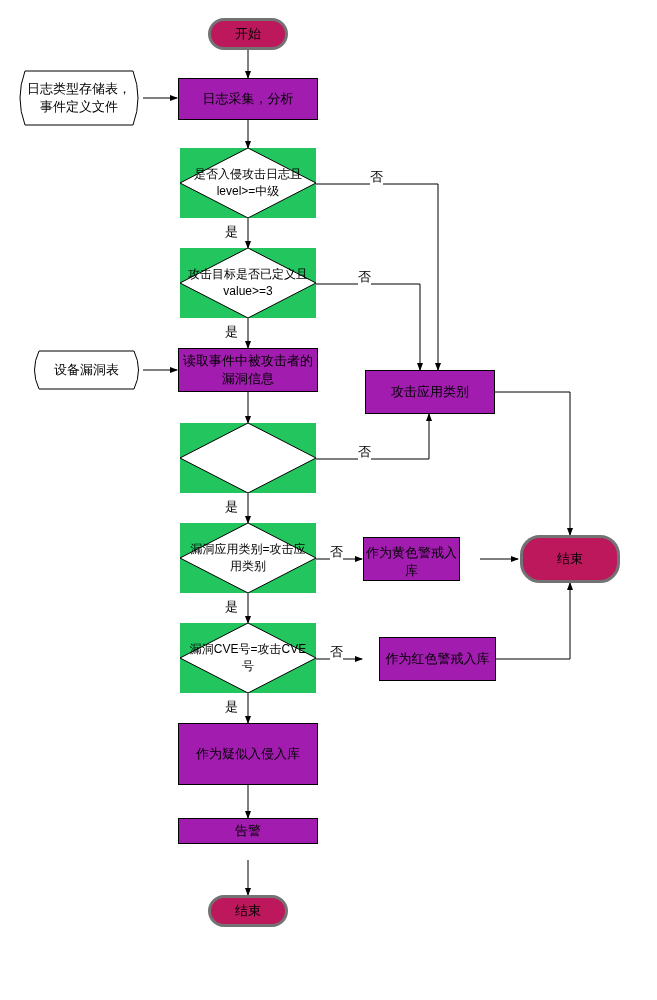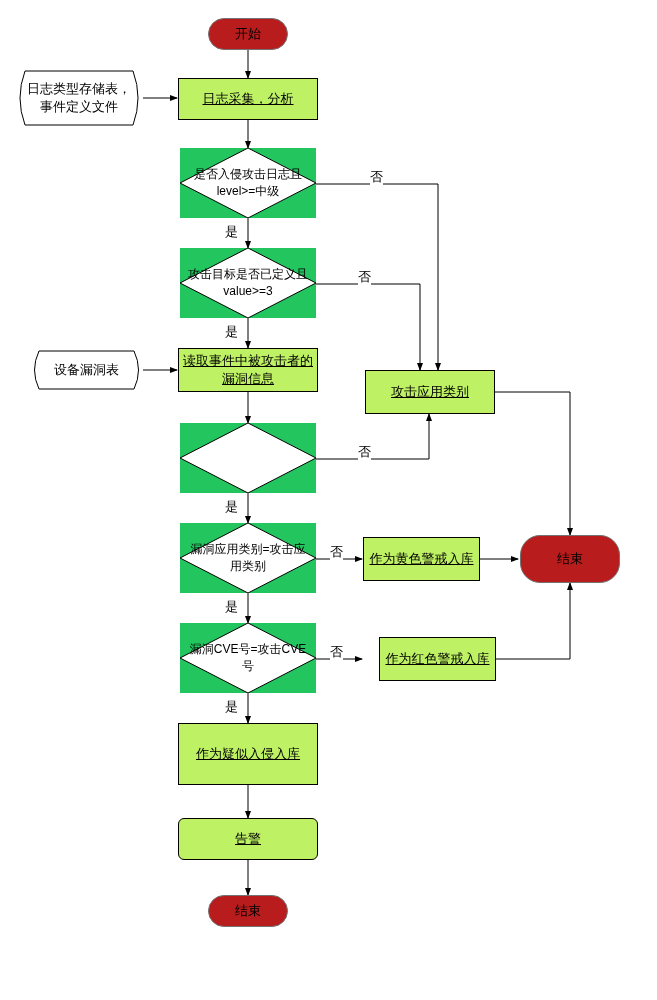--- a/index.html
+++ b/index.html
@@ -13,28 +13,27 @@
     }
     .node {
       position: absolute;
       display: flex;
       align-items: center;
       justify-content: center;
       text-align: center;
       line-height: 1.4;
     }
     .terminator {
-      border: 1px solid #737373;
+      border: 3px solid #737373;
       border-radius: 20px;
-      background: #b91c1c;
+      background: #be185d;
     }
     .process {
       border: 1px solid #000;
-      background: #bef264;
-      text-decoration: underline;
+      background: #a21caf;
     }
     .decision {
       background: #22c55e;
     }
     .decision svg {
       position: absolute;
       top: 0; left: 0;
       width: 100%; height: 100%;
     }
     .decision .txt {
@@ -176,21 +175,21 @@
     </svg>
 </div>
 
 <div class="node decision" style="left:180px; top:523px; width:136px; height:70px;justify-content:center;">
   <svg viewBox="0 0 136 70" preserveAspectRatio="none">
       <polygon points="68,0 136,35 68,70 0,35" fill="#fff" stroke="#000"></polygon>
     </svg>
   <div class="txt">漏洞应用类别=攻击应用类别</div>
 </div>
 
-<div class="node process" style="left:363px; top:537px; width:117px; height:44px;">
+<div class="node process" style="left:363px; top:537px; width:97px; height:44px;align-items:flex-end;">
   <span>作为黄色警戒入库</span>
 </div>
 
 <div class="node terminator" style="left:520px; top:535px; width:100px; height:48px;">
   <span>结束</span>
 </div>
 
 <div class="node decision" style="left:180px; top:623px; width:136px; height:70px;">
   <svg viewBox="0 0 136 70" preserveAspectRatio="none">
       <polygon points="68,0 136,35 68,70 0,35" fill="#fff" stroke="#000"></polygon>
@@ -199,21 +198,21 @@
 </div>
 
 <div class="node process" style="left:379px; top:637px; width:117px; height:44px;">
   <span>作为红色警戒入库</span>
 </div>
 
 <div class="node process" style="left:178px; top:723px; width:140px; height:62px;">
   <span>作为疑似入侵入库</span>
 </div>
 
-<div class="node process" style="left:178px; top:818px; width:140px; height:42px;border-radius:6px;">
+<div class="node process" style="left:178px; top:818px; width:140px; height:26px;">
   <span>告警</span>
 </div>
 
 <div class="node terminator" style="left:208px; top:895px; width:80px; height:32px;">
   <span>结束</span>
 </div>
 
 <div class="label" style="left:225px; top:223px;">是</div>
 <div class="label" style="left:370px; top:168px;">否</div>
 

